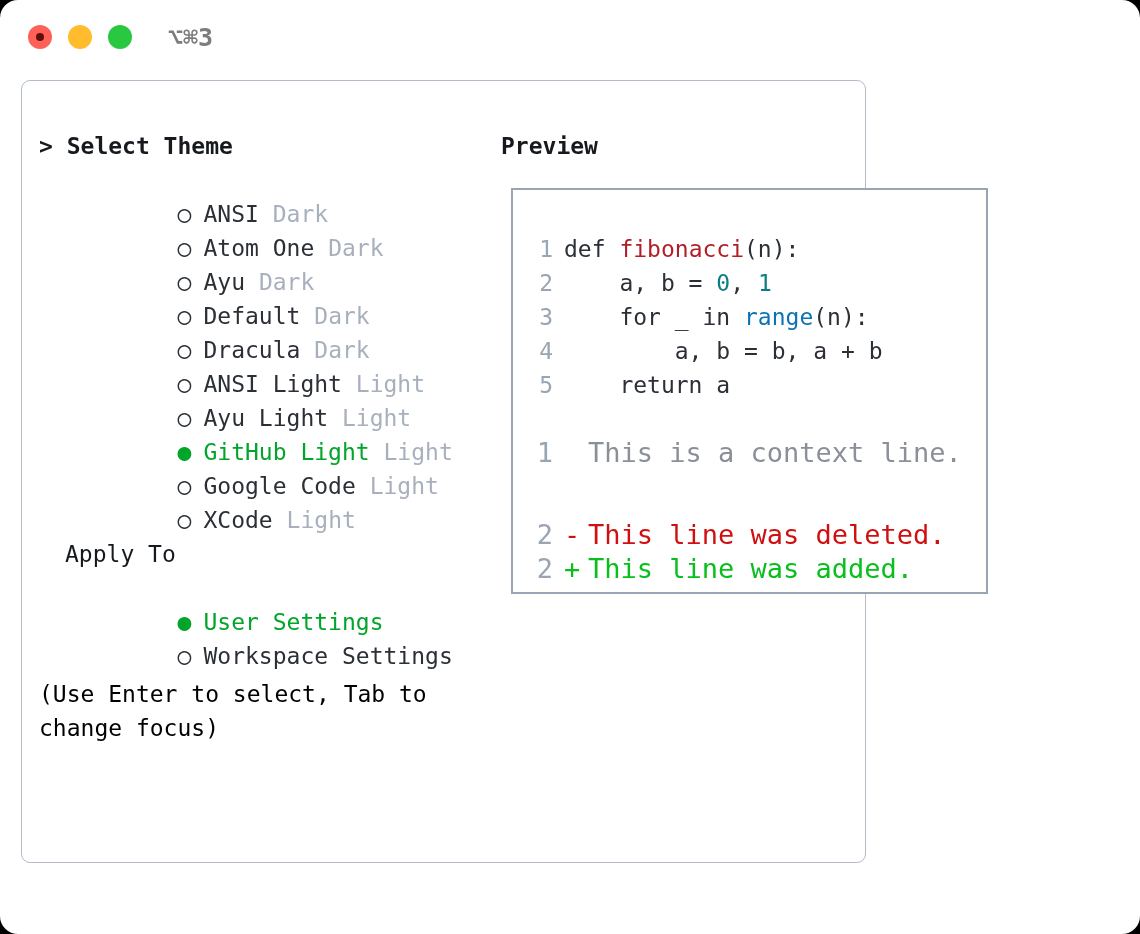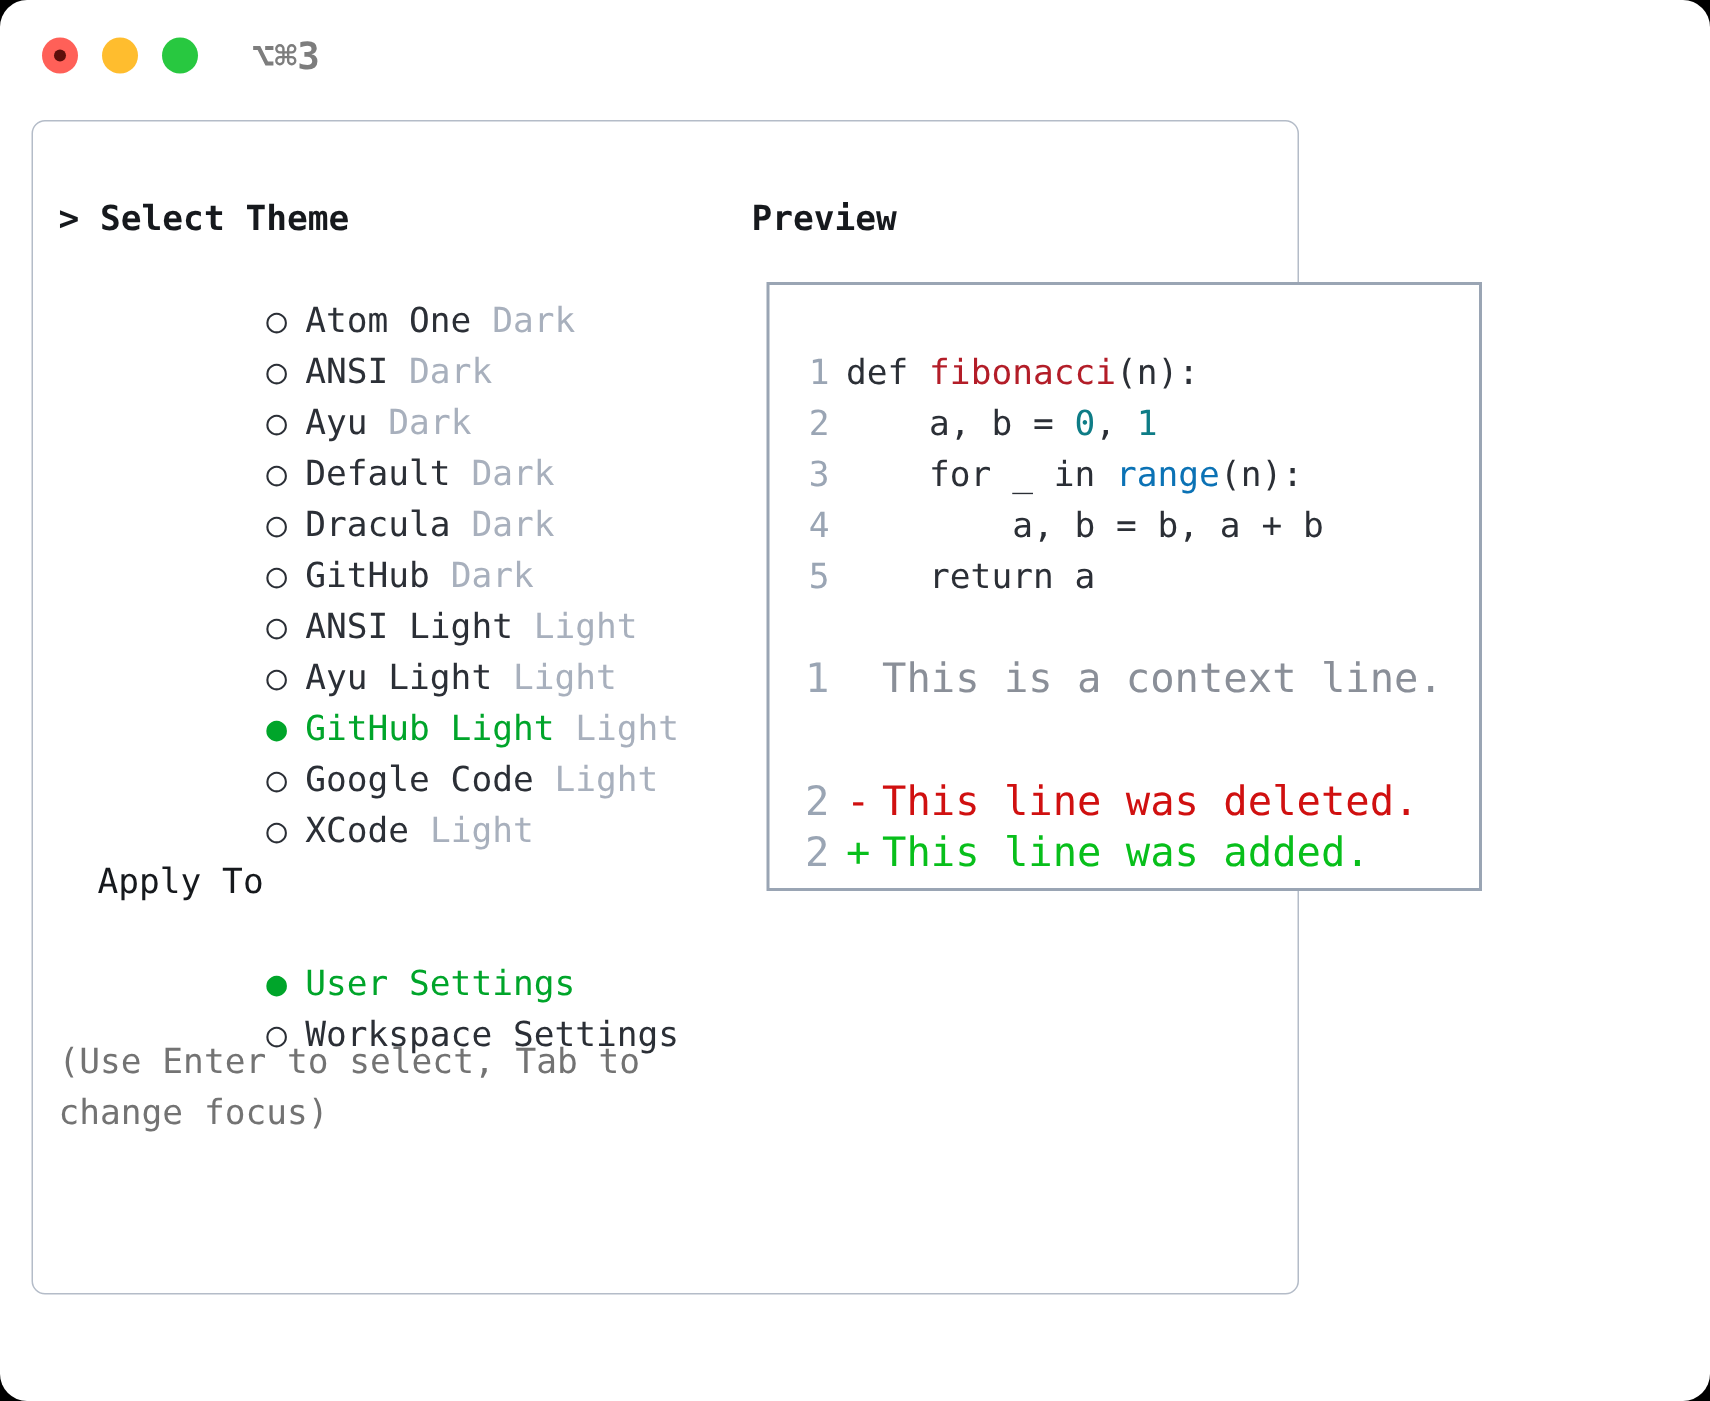--- a/index.html
+++ b/index.html
@@ -133,24 +133,24 @@
   .section-head {
     font-size: 23px;
     color: #16191d;
     line-height: 34px;
     height: 34px;
     padding-left: 26px;
     white-space: pre;
   }
 
   .hint {
-    margin-top: 18px;
-    font-size: 23px;
-    line-height: 34px;
-    color: #737373;
+    margin-top: 38px;
+    font-size: 23px;
+    line-height: 34px;
+    color: #000000;
     width: 410px;
     white-space: normal;
   }
 
   
   .right-col {
     position: absolute;
     left: 479px;
     top: 48px;
     width: 500px;
@@ -225,42 +225,39 @@
   </div>
 
   <div class="panel">
     <div class="panel-inner">
 
       <div class="left-col">
 
         <div class="list-head">&gt; Select Theme</div>
 
         <div class="opt-row">
+          <span class="marker">○</span><span class="opt-name">ANSI</span><span class="opt-variant"> </span><span class="opt-variant">Dark</span>
+        </div>
+
+        <div class="opt-row">
           <span class="marker">○</span><span class="opt-name">Atom One</span><span class="opt-variant"> </span><span class="opt-variant">Dark</span>
         </div>
 
         <div class="opt-row">
-          <span class="marker">○</span><span class="opt-name">ANSI</span><span class="opt-variant"> </span><span class="opt-variant">Dark</span>
-        </div>
-
-        <div class="opt-row">
           <span class="marker">○</span><span class="opt-name">Ayu</span><span class="opt-variant"> </span><span class="opt-variant">Dark</span>
         </div>
 
         <div class="opt-row">
           <span class="marker">○</span><span class="opt-name">Default</span><span class="opt-variant"> </span><span class="opt-variant">Dark</span>
         </div>
 
         <div class="opt-row">
           <span class="marker">○</span><span class="opt-name">Dracula</span><span class="opt-variant"> </span><span class="opt-variant">Dark</span>
         </div>
 
-        <div class="opt-row">
-          <span class="marker">○</span><span class="opt-name">GitHub</span><span class="opt-variant"> </span><span class="opt-variant">Dark</span>
-        </div>
 
         <div class="opt-row">
           <span class="marker">○</span><span class="opt-name">ANSI Light</span><span class="opt-variant"> </span><span class="opt-variant">Light</span>
         </div>
 
         <div class="opt-row">
           <span class="marker">○</span><span class="opt-name">Ayu Light</span><span class="opt-variant"> </span><span class="opt-variant">Light</span>
         </div>
 
 

